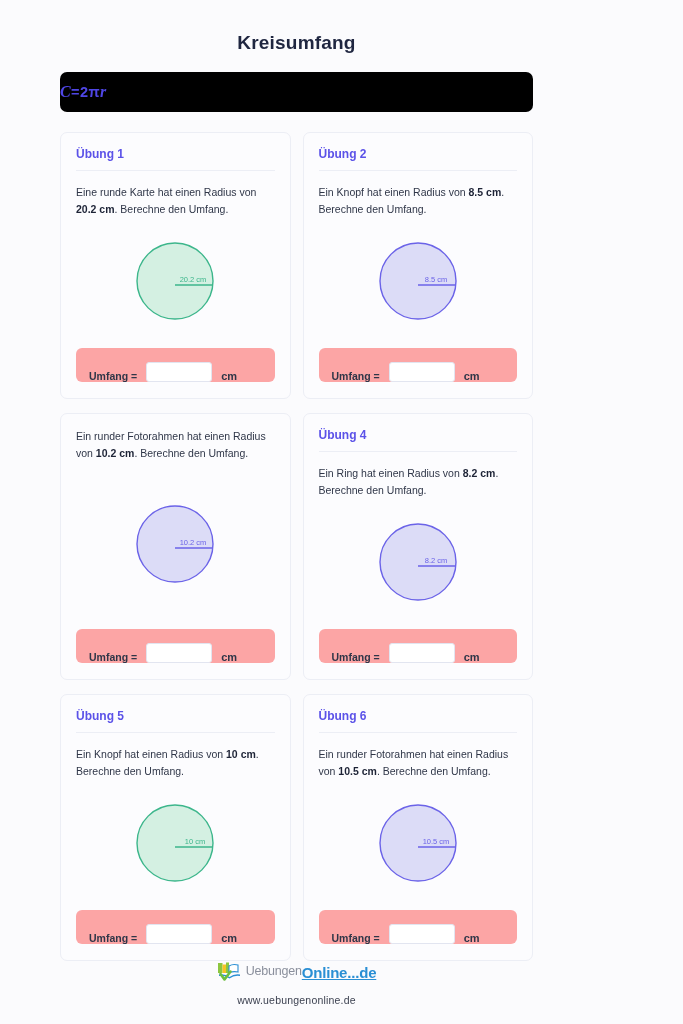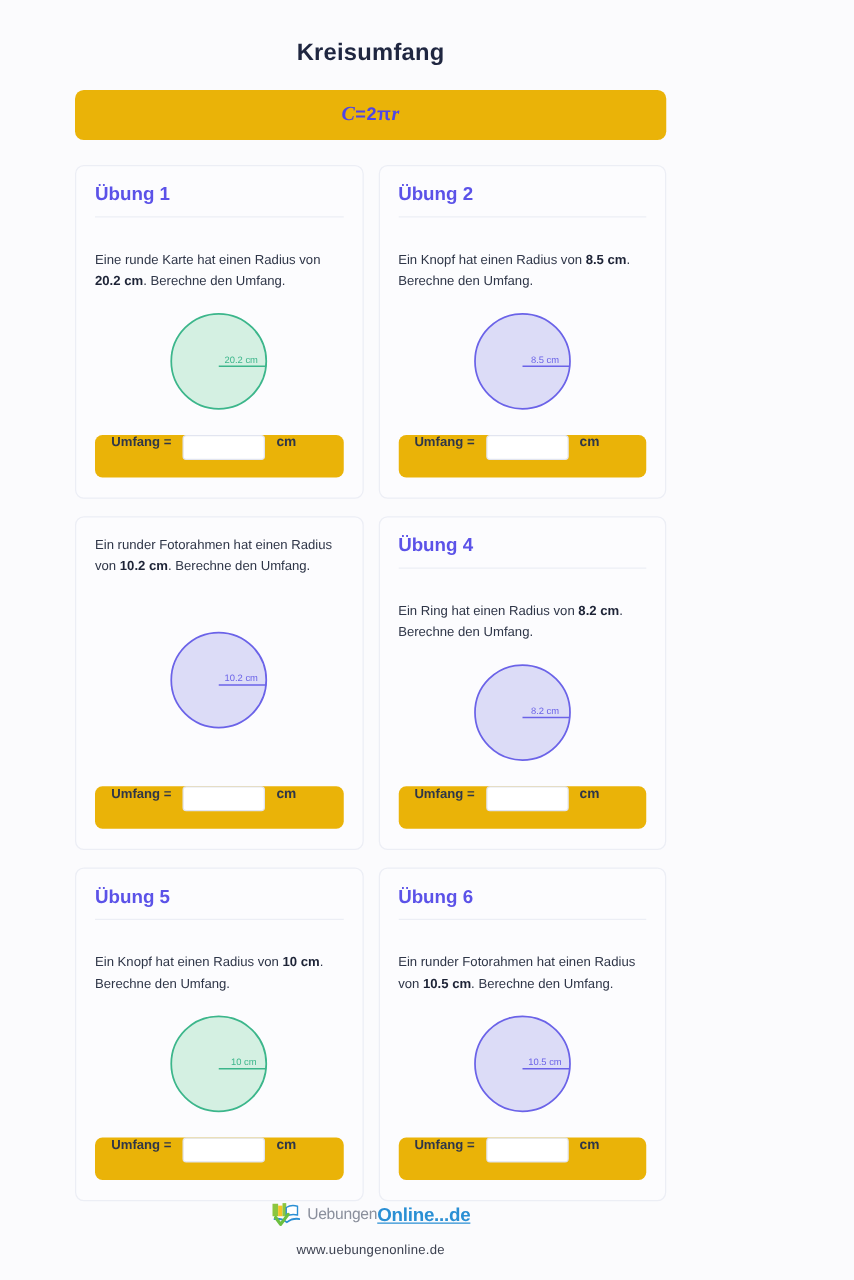--- a/index.html
+++ b/index.html
@@ -31,26 +31,26 @@
     text-align: center;
     font-size: 19px;
     font-weight: bold;
     letter-spacing: .2px;
     color: #1f2640;
     margin-top: 8px;
     margin-bottom: 18px;
   }
 
   .formula-bar {
-    background: #eab308;
+    background: #000000;
     border-radius: 7px;
     height: 44px;
     display: flex;
     align-items: center;
-    justify-content: center;
+    justify-content: flex-start;
     margin-bottom: 20px;
   }
 
   .formula-text {
     color: #4f46e5;
     font-size: 14.5px;
     font-weight: 600;
     letter-spacing: .4px;
   }
   .formula-text .var {
@@ -72,50 +72,50 @@
     background: #fcfcfe;
     border: 1px solid #eceef5;
     border-radius: 7px;
     padding: 14px 15px 16px 15px;
     display: flex;
     flex-direction: column;
     min-height: 267px;
   }
 
   .card-head {
-    font-size: 15px;
+    font-size: 12px;
     font-weight: bold;
     color: #5b52e8;
     padding-bottom: 9px;
     border-bottom: 1px solid #eceef5;
-    margin-bottom: 26px;
+    margin-bottom: 13px;
   }
 
   .prompt {
     font-size: 10.5px;
     line-height: 1.62;
     color: #2f3648;
     min-height: 34px;
   }
   .prompt b { font-weight: bold; color: #1d2336; }
 
   .figure {
     flex: 1;
     display: flex;
     align-items: center;
     justify-content: center;
     padding: 6px 0 10px 0;
   }
 
   .answer-bar {
-    background: #eab308;
+    background: #fca5a5;
     border-radius: 6px;
     height: 34px;
     display: flex;
-    align-items: flex-start;
+    align-items: flex-end;
     padding: 0 13px;
     gap: 9px;
   }
   .answer-label {
     font-size: 10.5px;
     font-weight: bold;
     color: #2f3648;
     white-space: nowrap;
   }
   .answer-input {

